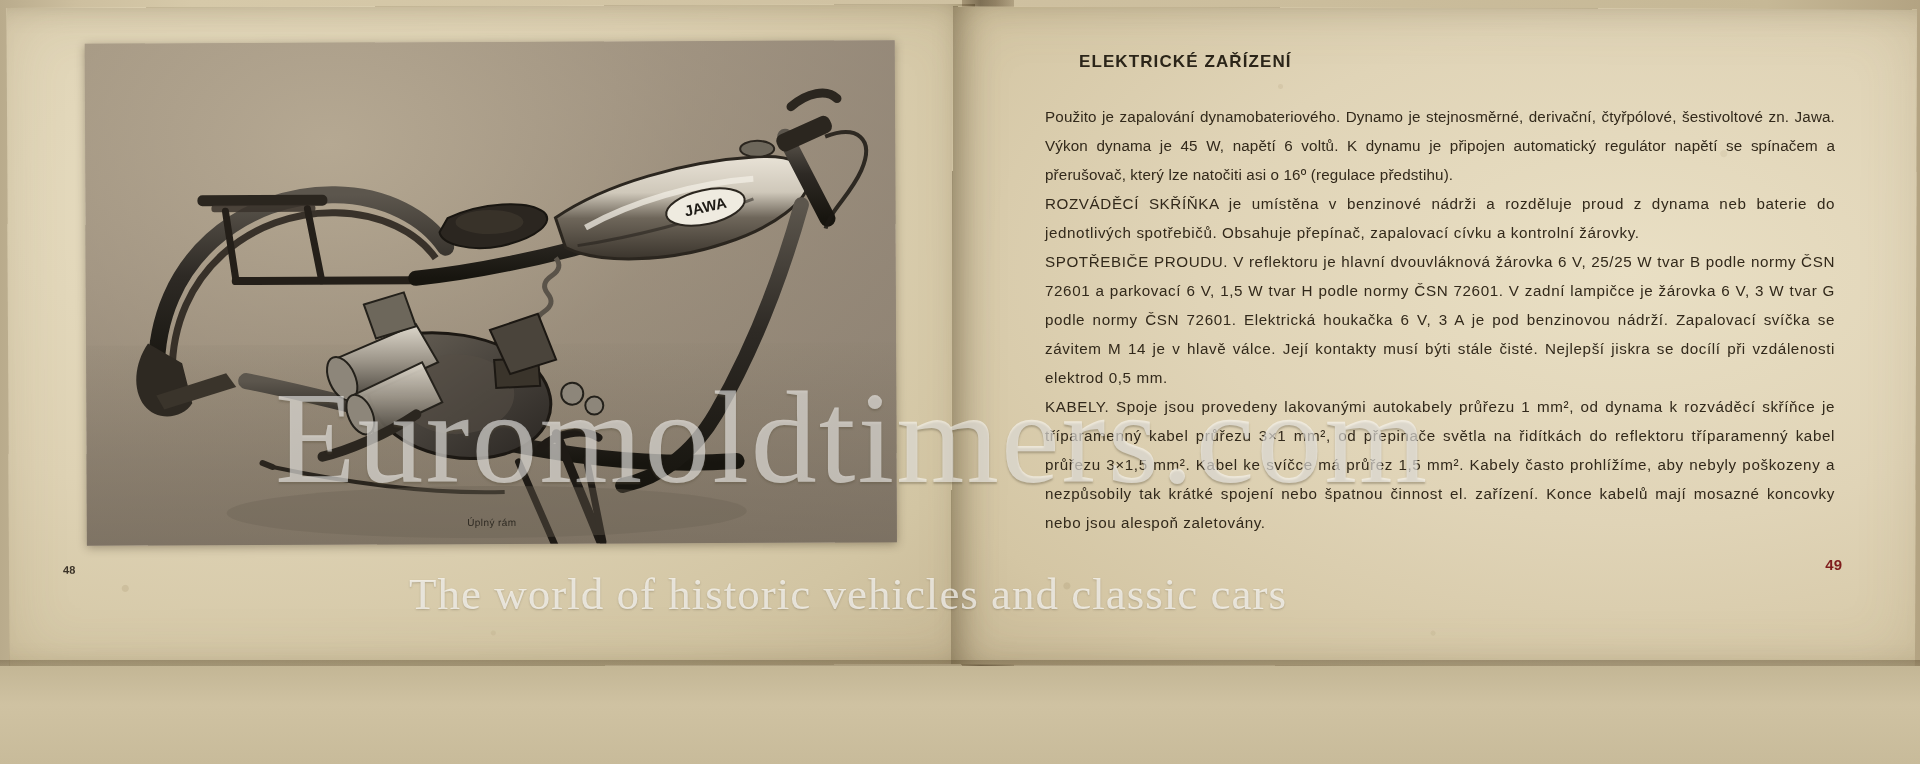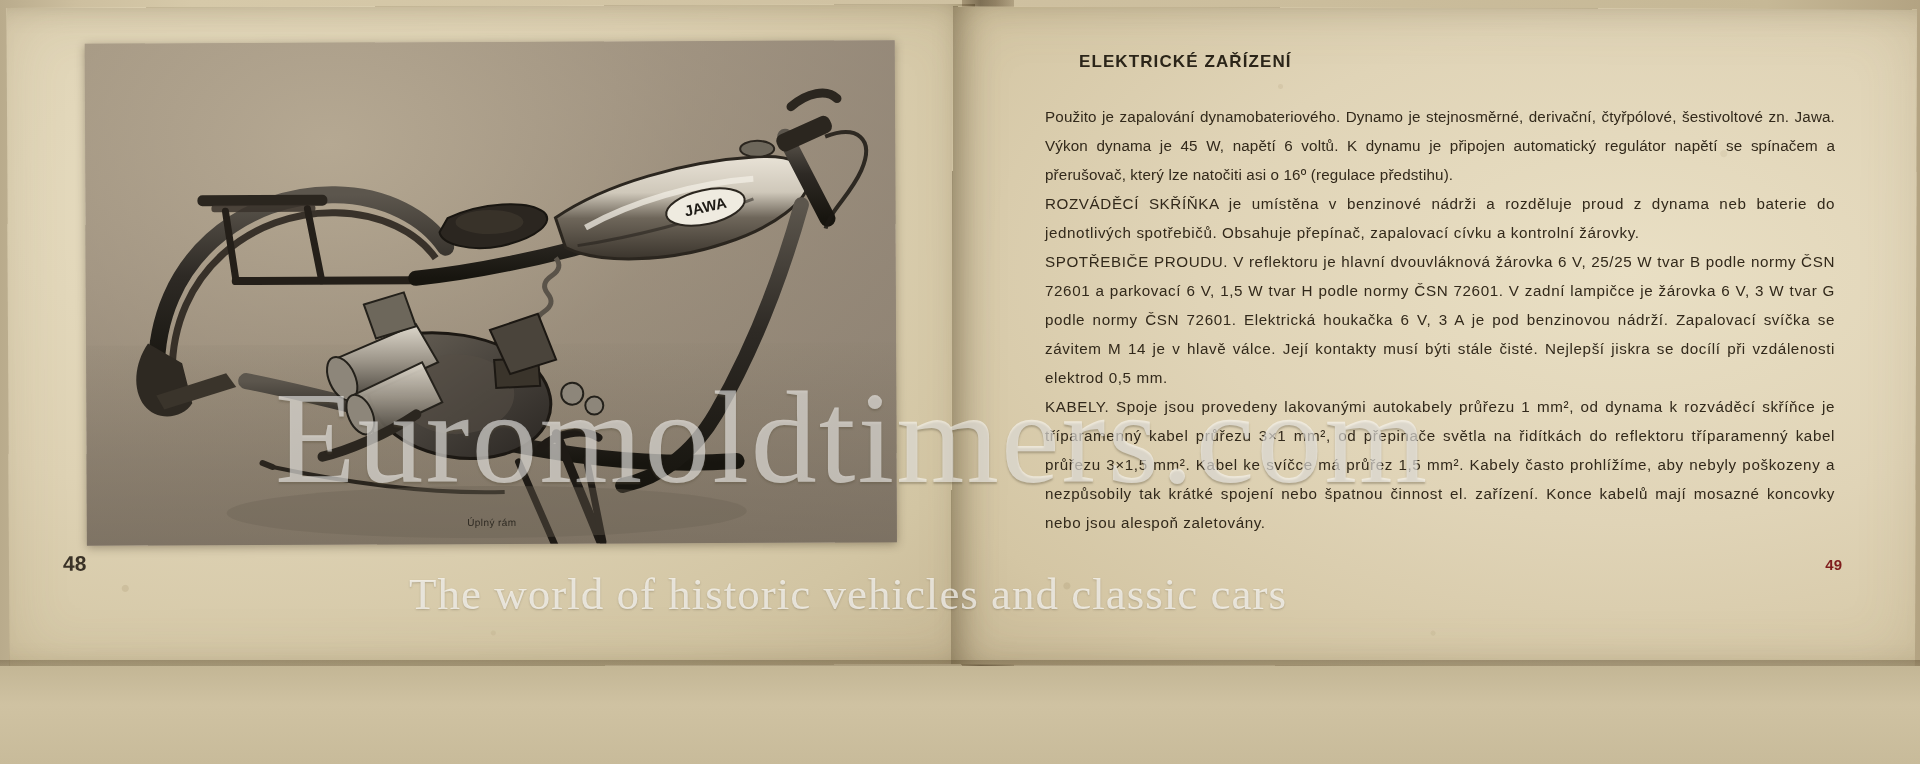--- a/index.html
+++ b/index.html
@@ -135,22 +135,22 @@
     transform: translateX(-50%);
     bottom: 16px;
     font-size: 10px;
     color: #2e2a22;
     font-family: "Liberation Sans", sans-serif;
     letter-spacing: .4px;
   }
   .folio-left {
     position: absolute;
     left: 54px;
-    top: 544px;
-    font-size: 21px;
+    top: 556px;
+    font-size: 11px;
     font-weight: bold;
     color: #3a3227;
   }
   .folio-right {
     position: absolute;
     right: 78px;
     top: 556px;
     font-size: 15px;
     font-weight: bold;
     color: #7f1d1d;

